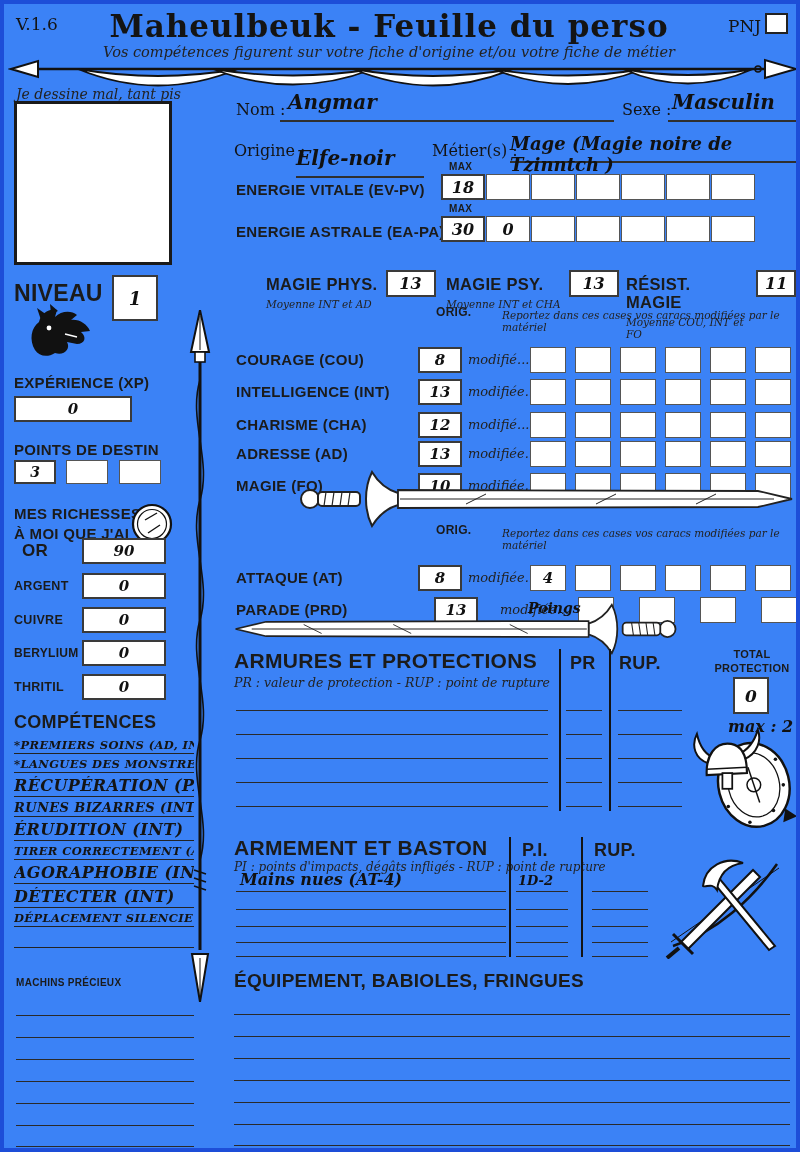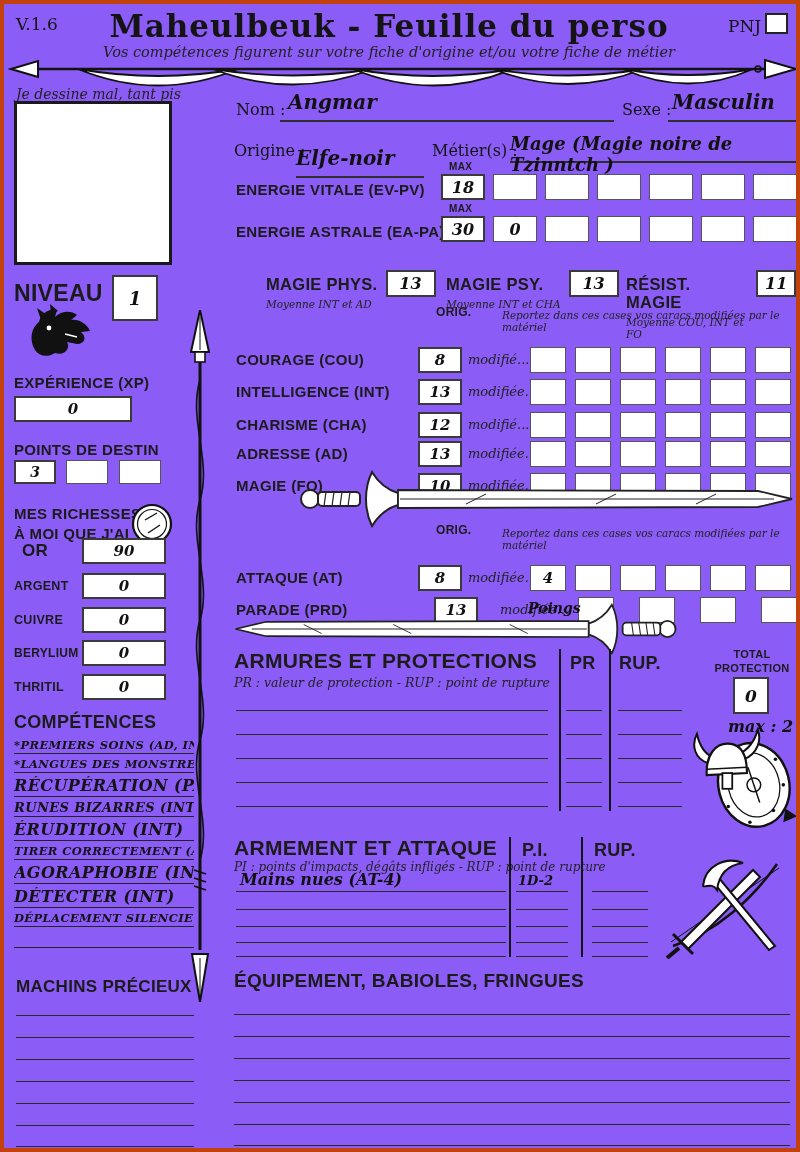--- a/index.html
+++ b/index.html
@@ -1,27 +1,27 @@
 <!DOCTYPE html>
 <html><head>
 <meta charset="utf-8">
 <style>
   html,body{margin:0;padding:0;background:#9a9a9a;}
-  .page{position:relative;width:800px;height:1152px;background:#8b5cf6;margin:0 auto;
-        border:4px solid #c2410c;box-sizing:border-box;overflow:hidden;
+  .page{position:relative;width:800px;height:1152px;background:#3b82f6;margin:0 auto;
+        border:4px solid #1d4ed8;box-sizing:border-box;overflow:hidden;
         font-family:"Liberation Sans",sans-serif;color:#141414;}
   .abs{position:absolute;}
   .lbl{font-family:"Liberation Sans",sans-serif;font-weight:800;letter-spacing:.3px;color:#1b1b1b;}
   .serif{font-family:"DejaVu Serif",serif;}
   .script{font-family:"DejaVu Serif",serif;font-style:italic;color:#222;}
   .hand{font-family:"DejaVu Serif",serif;font-style:italic;font-weight:700;color:#111;}
   .box{display:inline-flex;align-items:center;justify-content:center;
        border:2px solid #3a3a3a;background:#fff;box-sizing:border-box;}
   .box.thin{border-width:1.5px;border-color:#555;}
-  .boxrow{display:flex;gap:8px;}
+  .boxrow{display:flex;gap:1px;}
   .w44{width:44px;height:26px;}
   .statrow{display:flex;align-items:center;height:27px;margin-top:24px;}
   .slabel{width:182px;font-size:15px;}
   .origbox{width:44px;height:26px;flex:none;}
   .modlbl{width:58px;font-size:13px;margin:0 4px 0 6px;flex:none;}
   .mbox{width:36px;height:26px;margin-right:9px;flex:none;}
   .wline{position:absolute;height:0;border-bottom:1.8px solid #2a2a2a;}
   .vline{position:absolute;width:2px;background:#141414;}
   .uline{border-bottom:2px solid #2f2f2f;}
   .hval{font-size:20px;line-height:1;}
@@ -308,21 +308,21 @@
       <circle cx="84" cy="88" r="1.8" fill="#111"></circle>
     <circle cx="60" cy="100" r="1.8" fill="#111"></circle>
       <circle cx="38" cy="84" r="1.8" fill="#111"></circle>
     <path d="M18,40 C4,36 0,22 6,10 C9,24 15,32 25,35 Z" fill="#fff" stroke="#111" stroke-width="2"></path>
     <path d="M54,36 C68,30 72,16 68,6 C64,20 57,27 48,31 Z" fill="#fff" stroke="#111" stroke-width="2"></path>
     <path d="M16,52 C15,30 26,20 37,20 C51,20 57,32 57,50 Z" fill="#fff" stroke="#111" stroke-width="2.2"></path>
     <line x1="16" y1="46" x2="57" y2="44" stroke="#111" stroke-width="1.5"></line>
     <rect x="32" y="50" width="10" height="16" fill="#fff" stroke="#111" stroke-width="1.8"></rect>
   </svg>
 
-  <span class="abs lbl" style="left:230px;top:832px;font-size:21px;">ARMEMENT ET ATTAQUE</span>
+  <span class="abs lbl" style="left:230px;top:832px;font-size:21px;">ARMEMENT ET BASTON</span>
   <span class="abs script" style="left:230px;top:856px;font-size:12px;">PI : points d'impacts, dégâts infligés - RUP : point de rupture</span>
   <span class="abs lbl" style="left:518px;top:836px;font-size:18px;">P.I.</span>
   <span class="abs lbl" style="left:590px;top:836px;font-size:18px;">RUP.</span>
   <div class="vline" style="left:505px;top:833px;height:120px;"></div>
   <div class="vline" style="left:577px;top:833px;height:120px;"></div>
 
   <span class="abs hand" style="left:236px;top:866px;font-size:16px;">Mains nues (AT-4)</span>
   <span class="abs hand" style="left:514px;top:869px;font-size:13px;">1D-2</span>
   <div class="wline" style="left:232px;top:887px;width:270px;"></div>
   <div class="wline" style="left:512px;top:887px;width:52px;"></div>
@@ -432,21 +432,21 @@
     <div class="skill bg">RÉCUPÉRATION (PA)</div>
     <div class="skill md">RUNES BIZARRES (INT)</div>
     <div class="skill bg">ÉRUDITION (INT)</div>
     <div class="skill sm">TIRER CORRECTEMENT (AD)</div>
     <div class="skill bg">AGORAPHOBIE (INT)</div>
     <div class="skill bg">DÉTECTER (INT)</div>
     <div class="skill sm">DÉPLACEMENT SILENCIEUX (AD)</div>
     <div class="skill sm" style="height:16px;"></div>
   </div>
 
-  <span class="abs lbl" style="left:12px;top:973px;font-size:17px;">MACHINS PRÉCIEUX</span>
+  <span class="abs lbl" style="left:12px;top:973px;font-size:10px;">MACHINS PRÉCIEUX</span>
   <div class="wline" style="left:12px;top:1011px;width:178px;"></div>
   <div class="wline" style="left:12px;top:1033px;width:178px;"></div>
   <div class="wline" style="left:12px;top:1055px;width:178px;"></div>
   <div class="wline" style="left:12px;top:1077px;width:178px;"></div>
   <div class="wline" style="left:12px;top:1099px;width:178px;"></div>
   <div class="wline" style="left:12px;top:1121px;width:178px;"></div>
   <div class="wline" style="left:12px;top:1142px;width:178px;"></div>
 
   <svg class="abs" style="left:174px;top:306px;" width="44" height="692" viewBox="0 0 44 692">
     <polygon points="22,0 13,42 31,42" fill="#fff" stroke="#111" stroke-width="2"></polygon>

